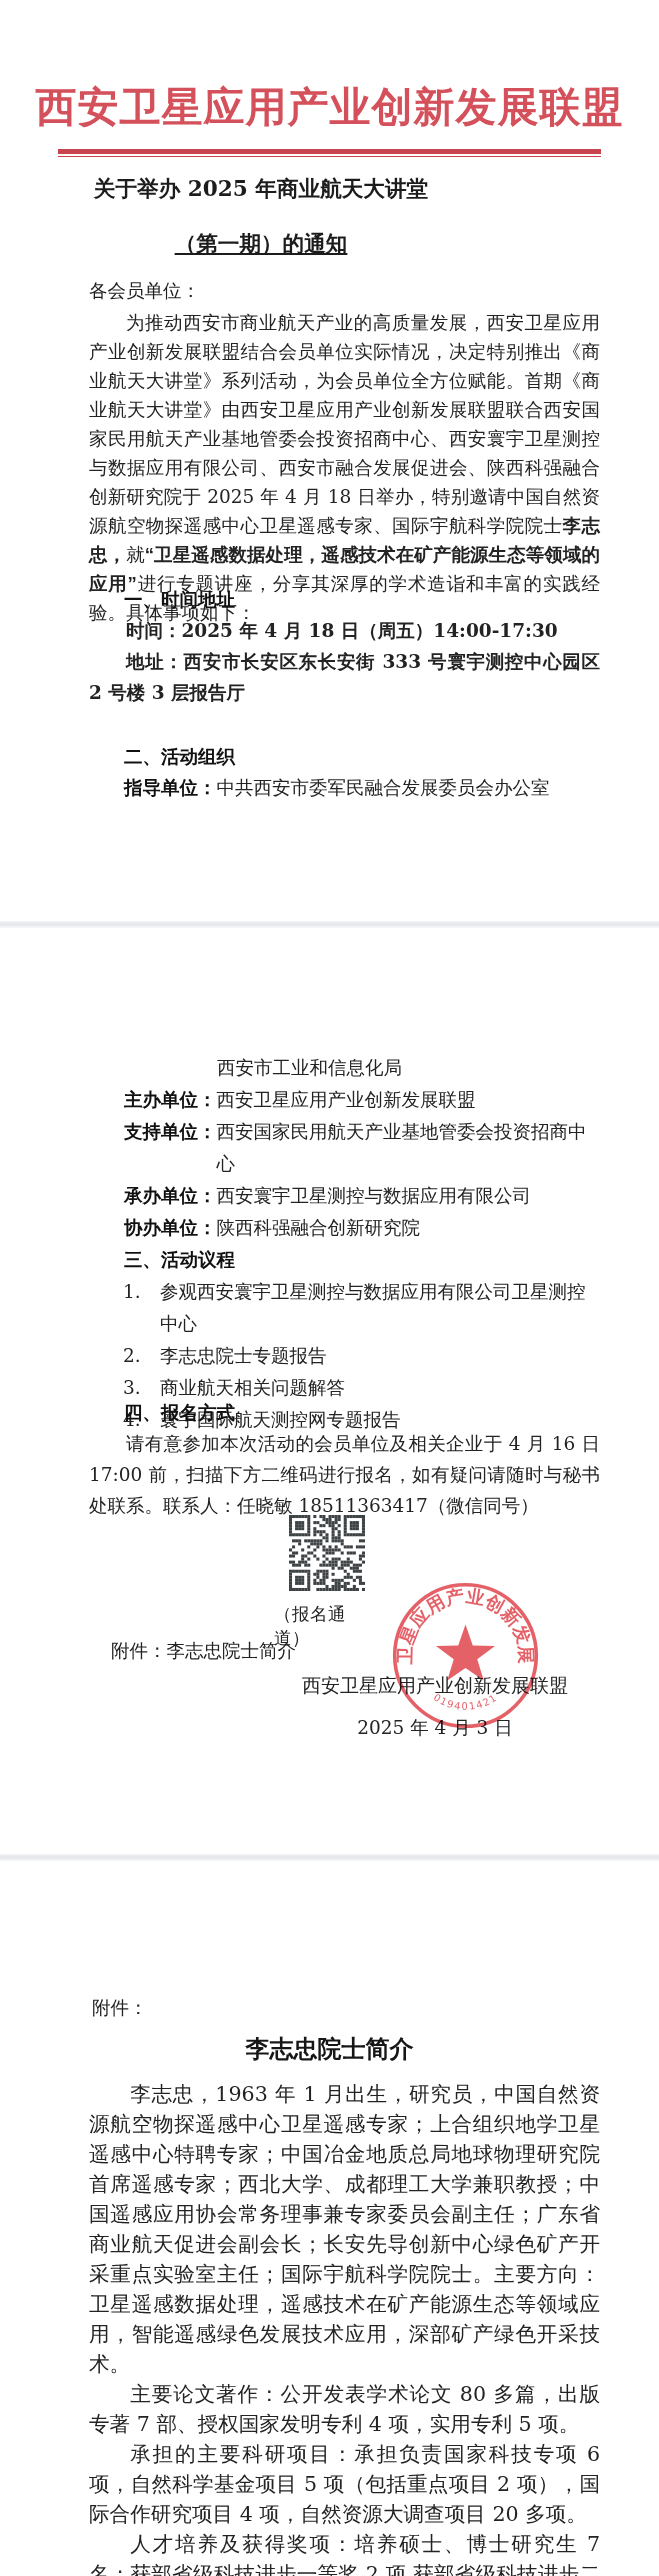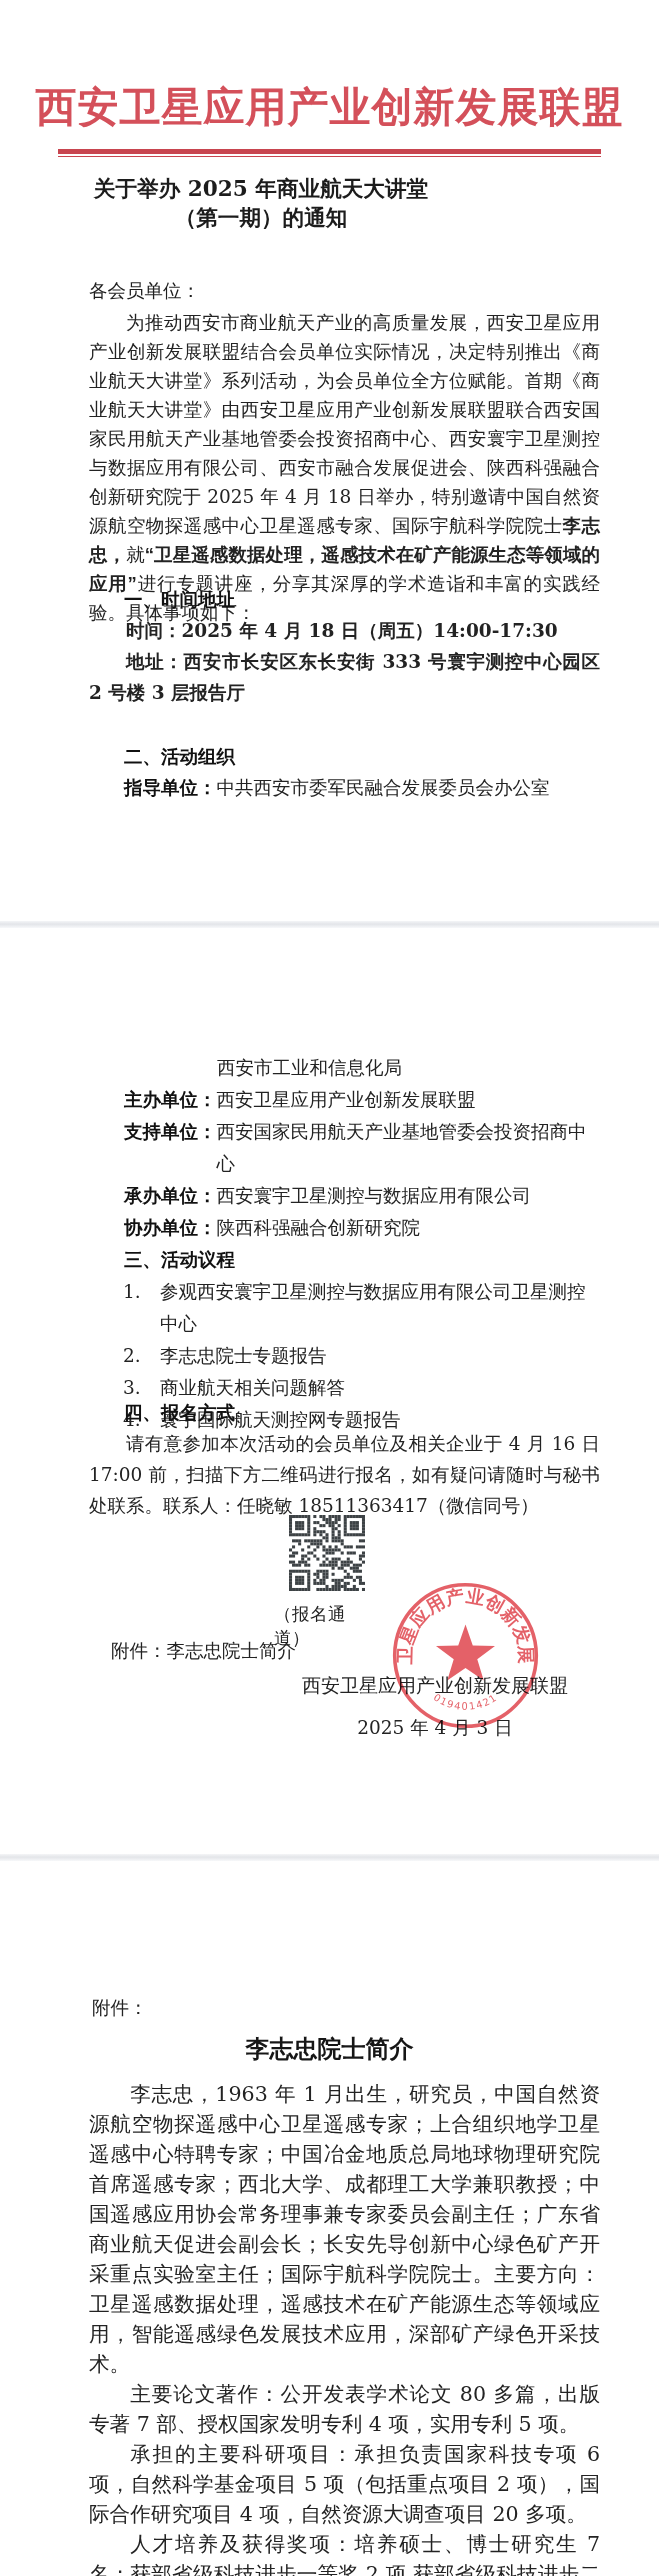--- a/index.html
+++ b/index.html
@@ -11,21 +11,21 @@
   
   .letterhead{top:78px;left:0;width:659px;text-align:center;
               font-size:41px;font-weight:700;letter-spacing:1px;color:#d4505a;line-height:58px;}
   .rule{top:149px;left:58px;width:543px;}
   .rule .thick{height:5.2px;background:#c8454f;}
   .rule .thin{height:1.5px;background:#c8454f;margin-top:1.5px;}
 
   
   .doc-title{top:174px;left:0;width:522px;text-align:center;font-weight:700;
              font-size:21.6px;line-height:29px;color:#1c1c1c;}
-  .doc-title .l2{}
+  .doc-title .l2{margin-top:26px;text-decoration:underline;}
 
   .salutation{top:278px;left:89px;font-size:18.5px;color:#1e1e1e;}
 
   .intro{top:308px;left:89px;width:511px;font-size:18.5px;line-height:29px;
          text-align:justify;color:#232323;}
   .intro p{margin:0;text-indent:2em;}
 
   .sec{left:89px;width:511px;font-size:18.5px;line-height:31px;color:#232323;}
   .sec .heading{font-size:18.5px;padding-left:35px;color:#111;}
   .sec p{margin:0;}

